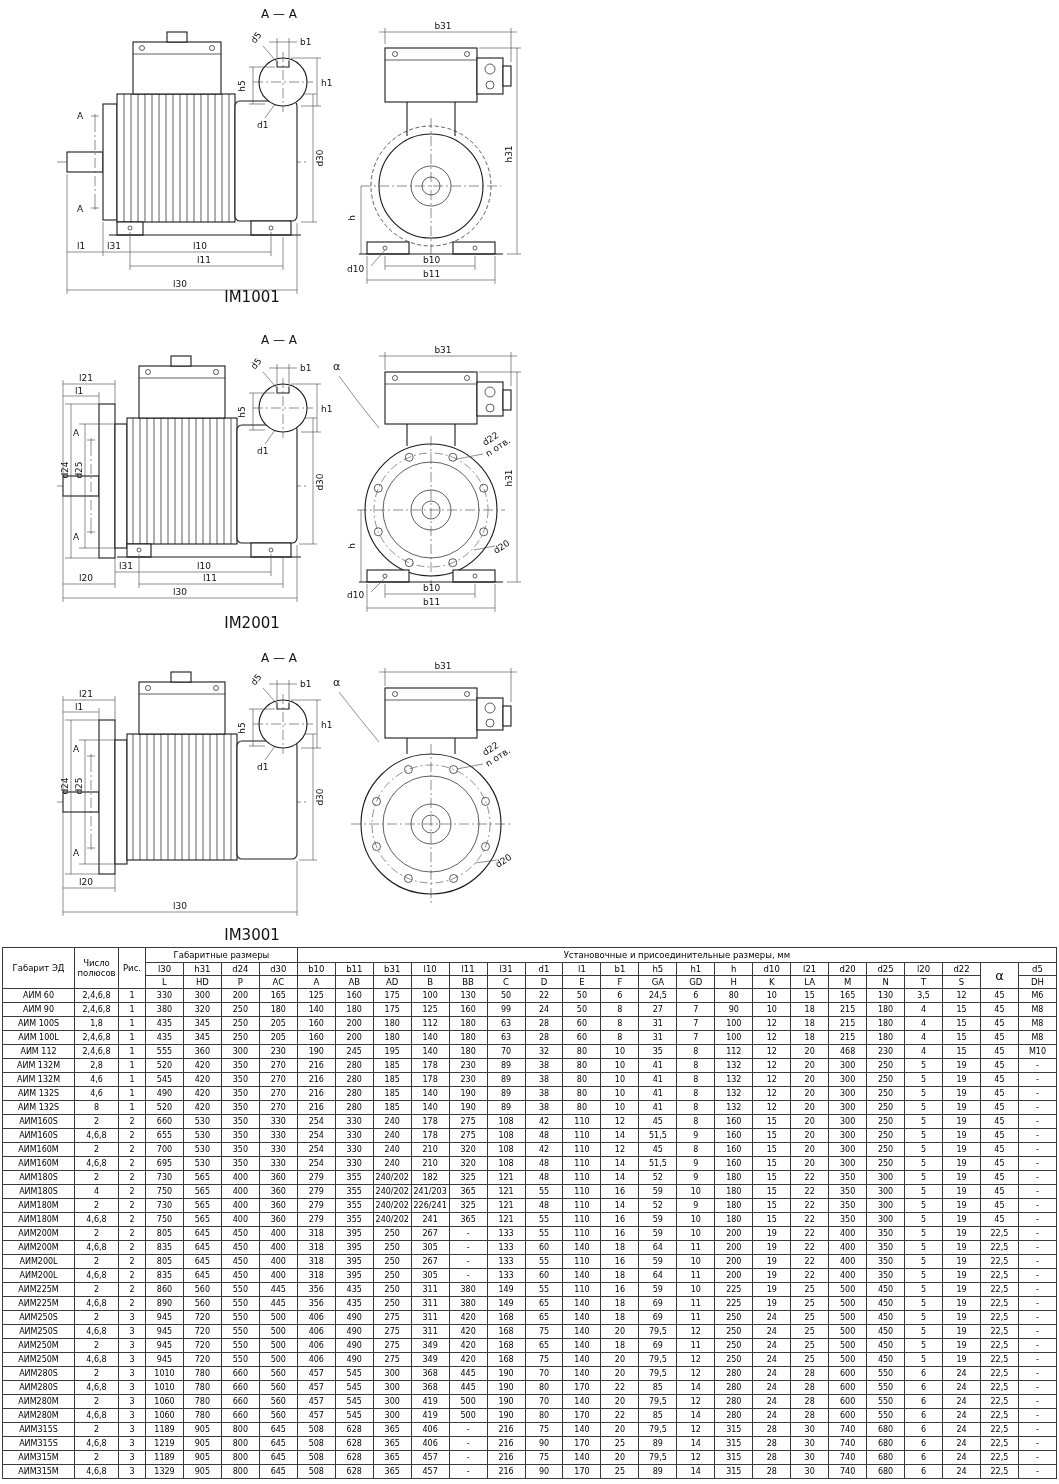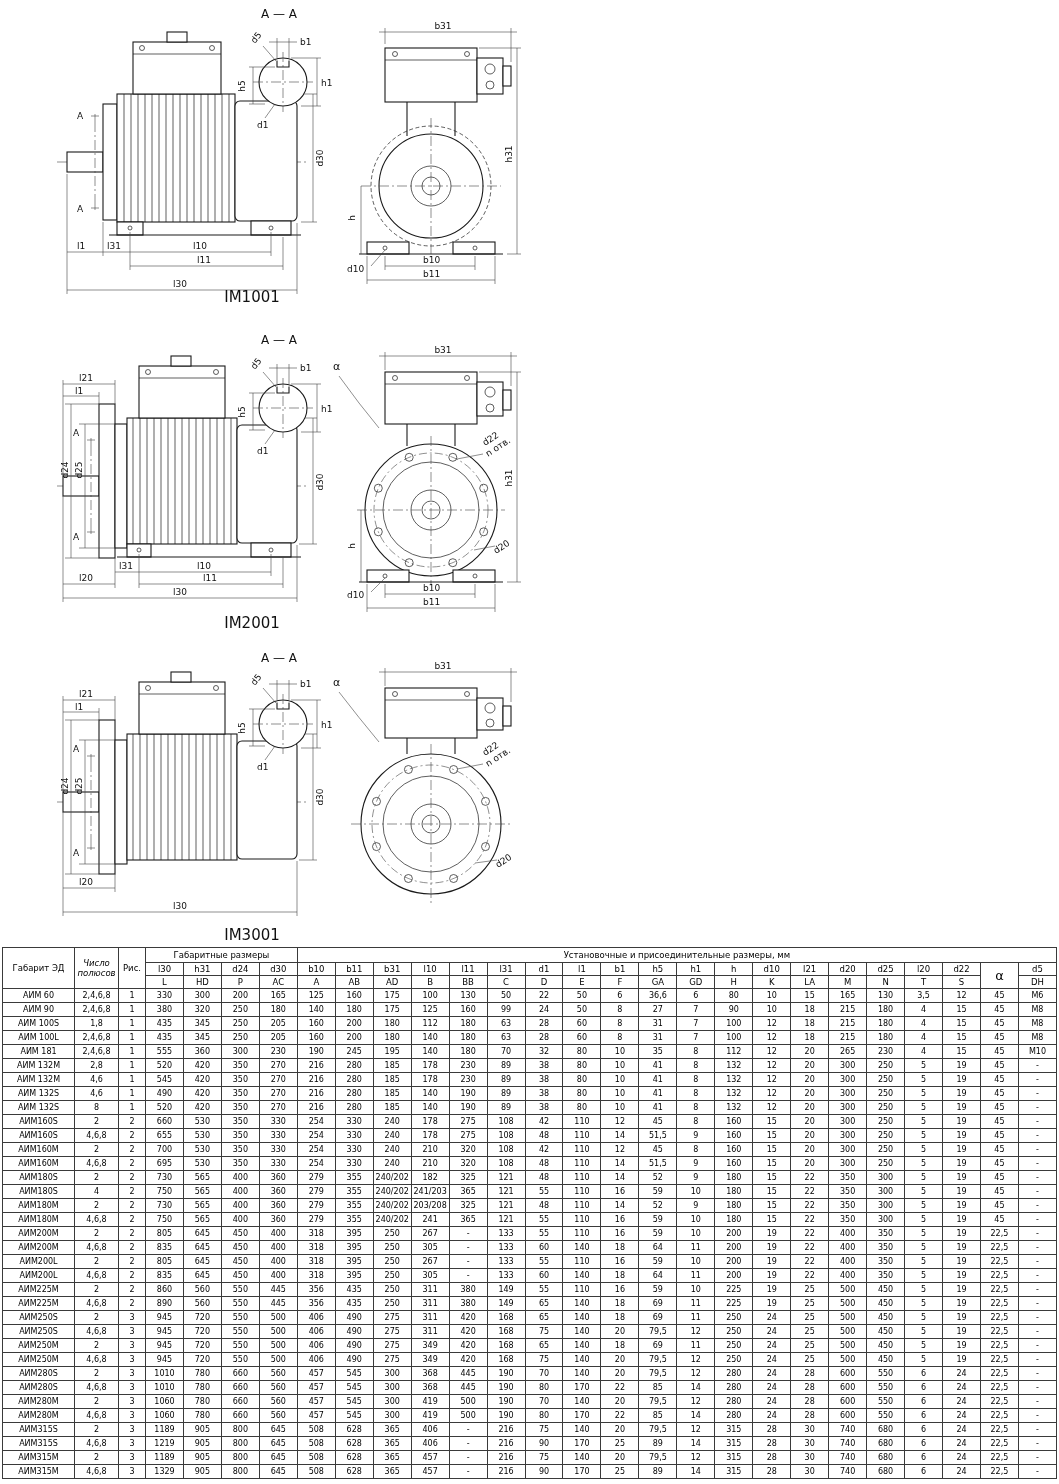--- a/index.html
+++ b/index.html
@@ -16,21 +16,21 @@
   .fin{stroke:#1a1a1a;stroke-width:0.7;fill:none;}
   .d{stroke:#444;stroke-width:0.6;fill:none;}
   .cl{stroke:#444;stroke-width:0.6;stroke-dasharray:10 3 2 3;fill:none;}
   .cl2{stroke:#444;stroke-width:0.6;stroke-dasharray:8 3 2 3;fill:none;}
   table{position:absolute;left:2px;top:947px;width:1055px;border-collapse:collapse;table-layout:fixed;background:#fff;}
   th,td{border:1px solid #3a3a3a;text-align:center;vertical-align:middle;padding:0;overflow:hidden;}
   th{font-weight:normal;font-size:8.5px;line-height:1.2;}
   td{font-size:8px;line-height:1.2;height:14px;white-space:nowrap;}
   thead tr:nth-child(1) th{height:15px;}
   thead tr:nth-child(2) th,thead tr:nth-child(3) th{height:13px;}
-  th.wrap{white-space:normal;padding:0 2px;font-style:italic;}
+  th.wrap{white-space:normal;padding:0 2px;}
   th.alpha{font-size:13px;}
 </style>
 </head>
 <body>
 
 <div class="page">
 
   <div class="fig" style="left:55px;top:4px;width:470px;height:302px;">
   <svg width="470" height="302" viewBox="0 0 470 302">
     <g>
@@ -482,21 +482,21 @@
           <td>165</td>
           <td>125</td>
           <td>160</td>
           <td>175</td>
           <td>100</td>
           <td>130</td>
           <td>50</td>
           <td>22</td>
           <td>50</td>
           <td>6</td>
-          <td>36,6</td>
+          <td>24,5</td>
           <td>6</td>
           <td>80</td>
           <td>10</td>
           <td>15</td>
           <td>165</td>
           <td>130</td>
           <td>3,5</td>
           <td>12</td>
           <td>45</td>
           <td>M6</td>
@@ -582,42 +582,42 @@
           <td>12</td>
           <td>18</td>
           <td>215</td>
           <td>180</td>
           <td>4</td>
           <td>15</td>
           <td>45</td>
           <td>M8</td>
         </tr>
         <tr>
-          <td>АИМ 181</td>
+          <td>АИМ 112</td>
           <td>2,4,6,8</td>
           <td>1</td>
           <td>555</td>
           <td>360</td>
           <td>300</td>
           <td>230</td>
           <td>190</td>
           <td>245</td>
           <td>195</td>
           <td>140</td>
           <td>180</td>
           <td>70</td>
           <td>32</td>
           <td>80</td>
           <td>10</td>
           <td>35</td>
           <td>8</td>
           <td>112</td>
           <td>12</td>
           <td>20</td>
-          <td>265</td>
+          <td>468</td>
           <td>230</td>
           <td>4</td>
           <td>15</td>
           <td>45</td>
           <td>M10</td>
         </tr>
         <tr>
           <td>АИМ 132М</td>
           <td>2,8</td>
           <td>1</td>
@@ -911,21 +911,21 @@
           <td>АИМ180M</td>
           <td>2</td>
           <td>2</td>
           <td>730</td>
           <td>565</td>
           <td>400</td>
           <td>360</td>
           <td>279</td>
           <td>355</td>
           <td>240/202</td>
-          <td>203/208</td>
+          <td>226/241</td>
           <td>325</td>
           <td>121</td>
           <td>48</td>
           <td>110</td>
           <td>14</td>
           <td>52</td>
           <td>9</td>
           <td>180</td>
           <td>15</td>
           <td>22</td>

